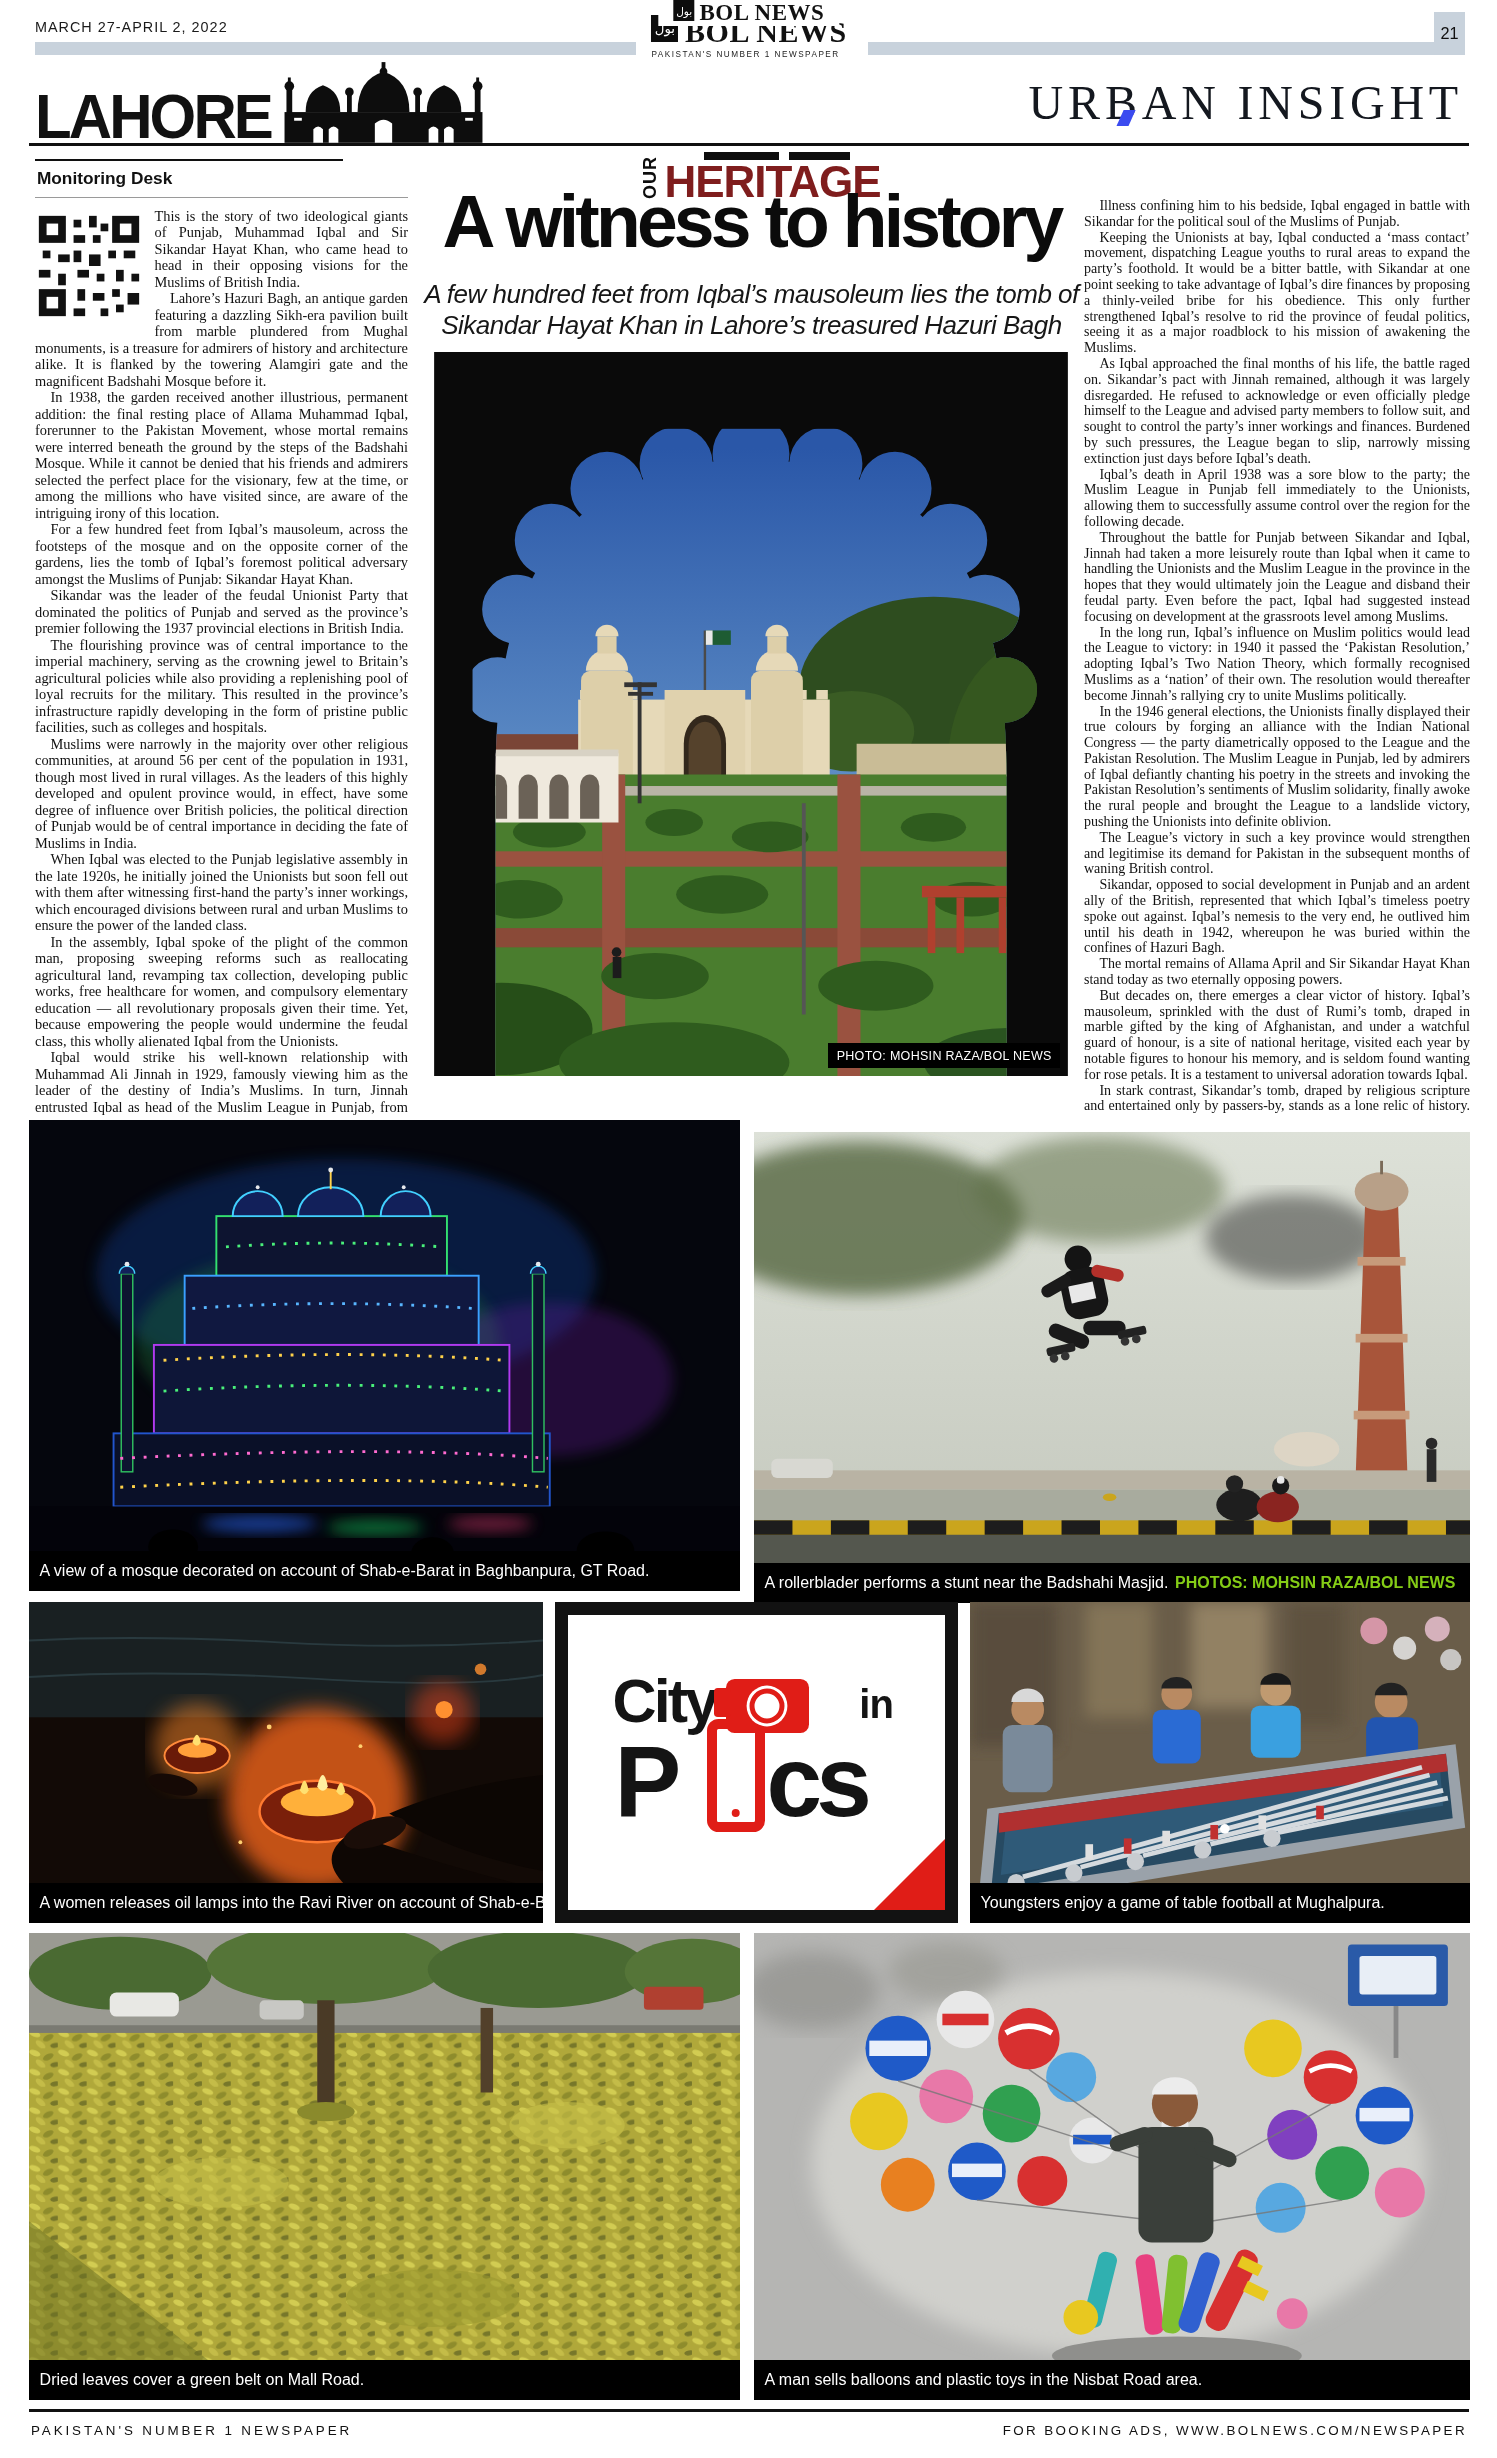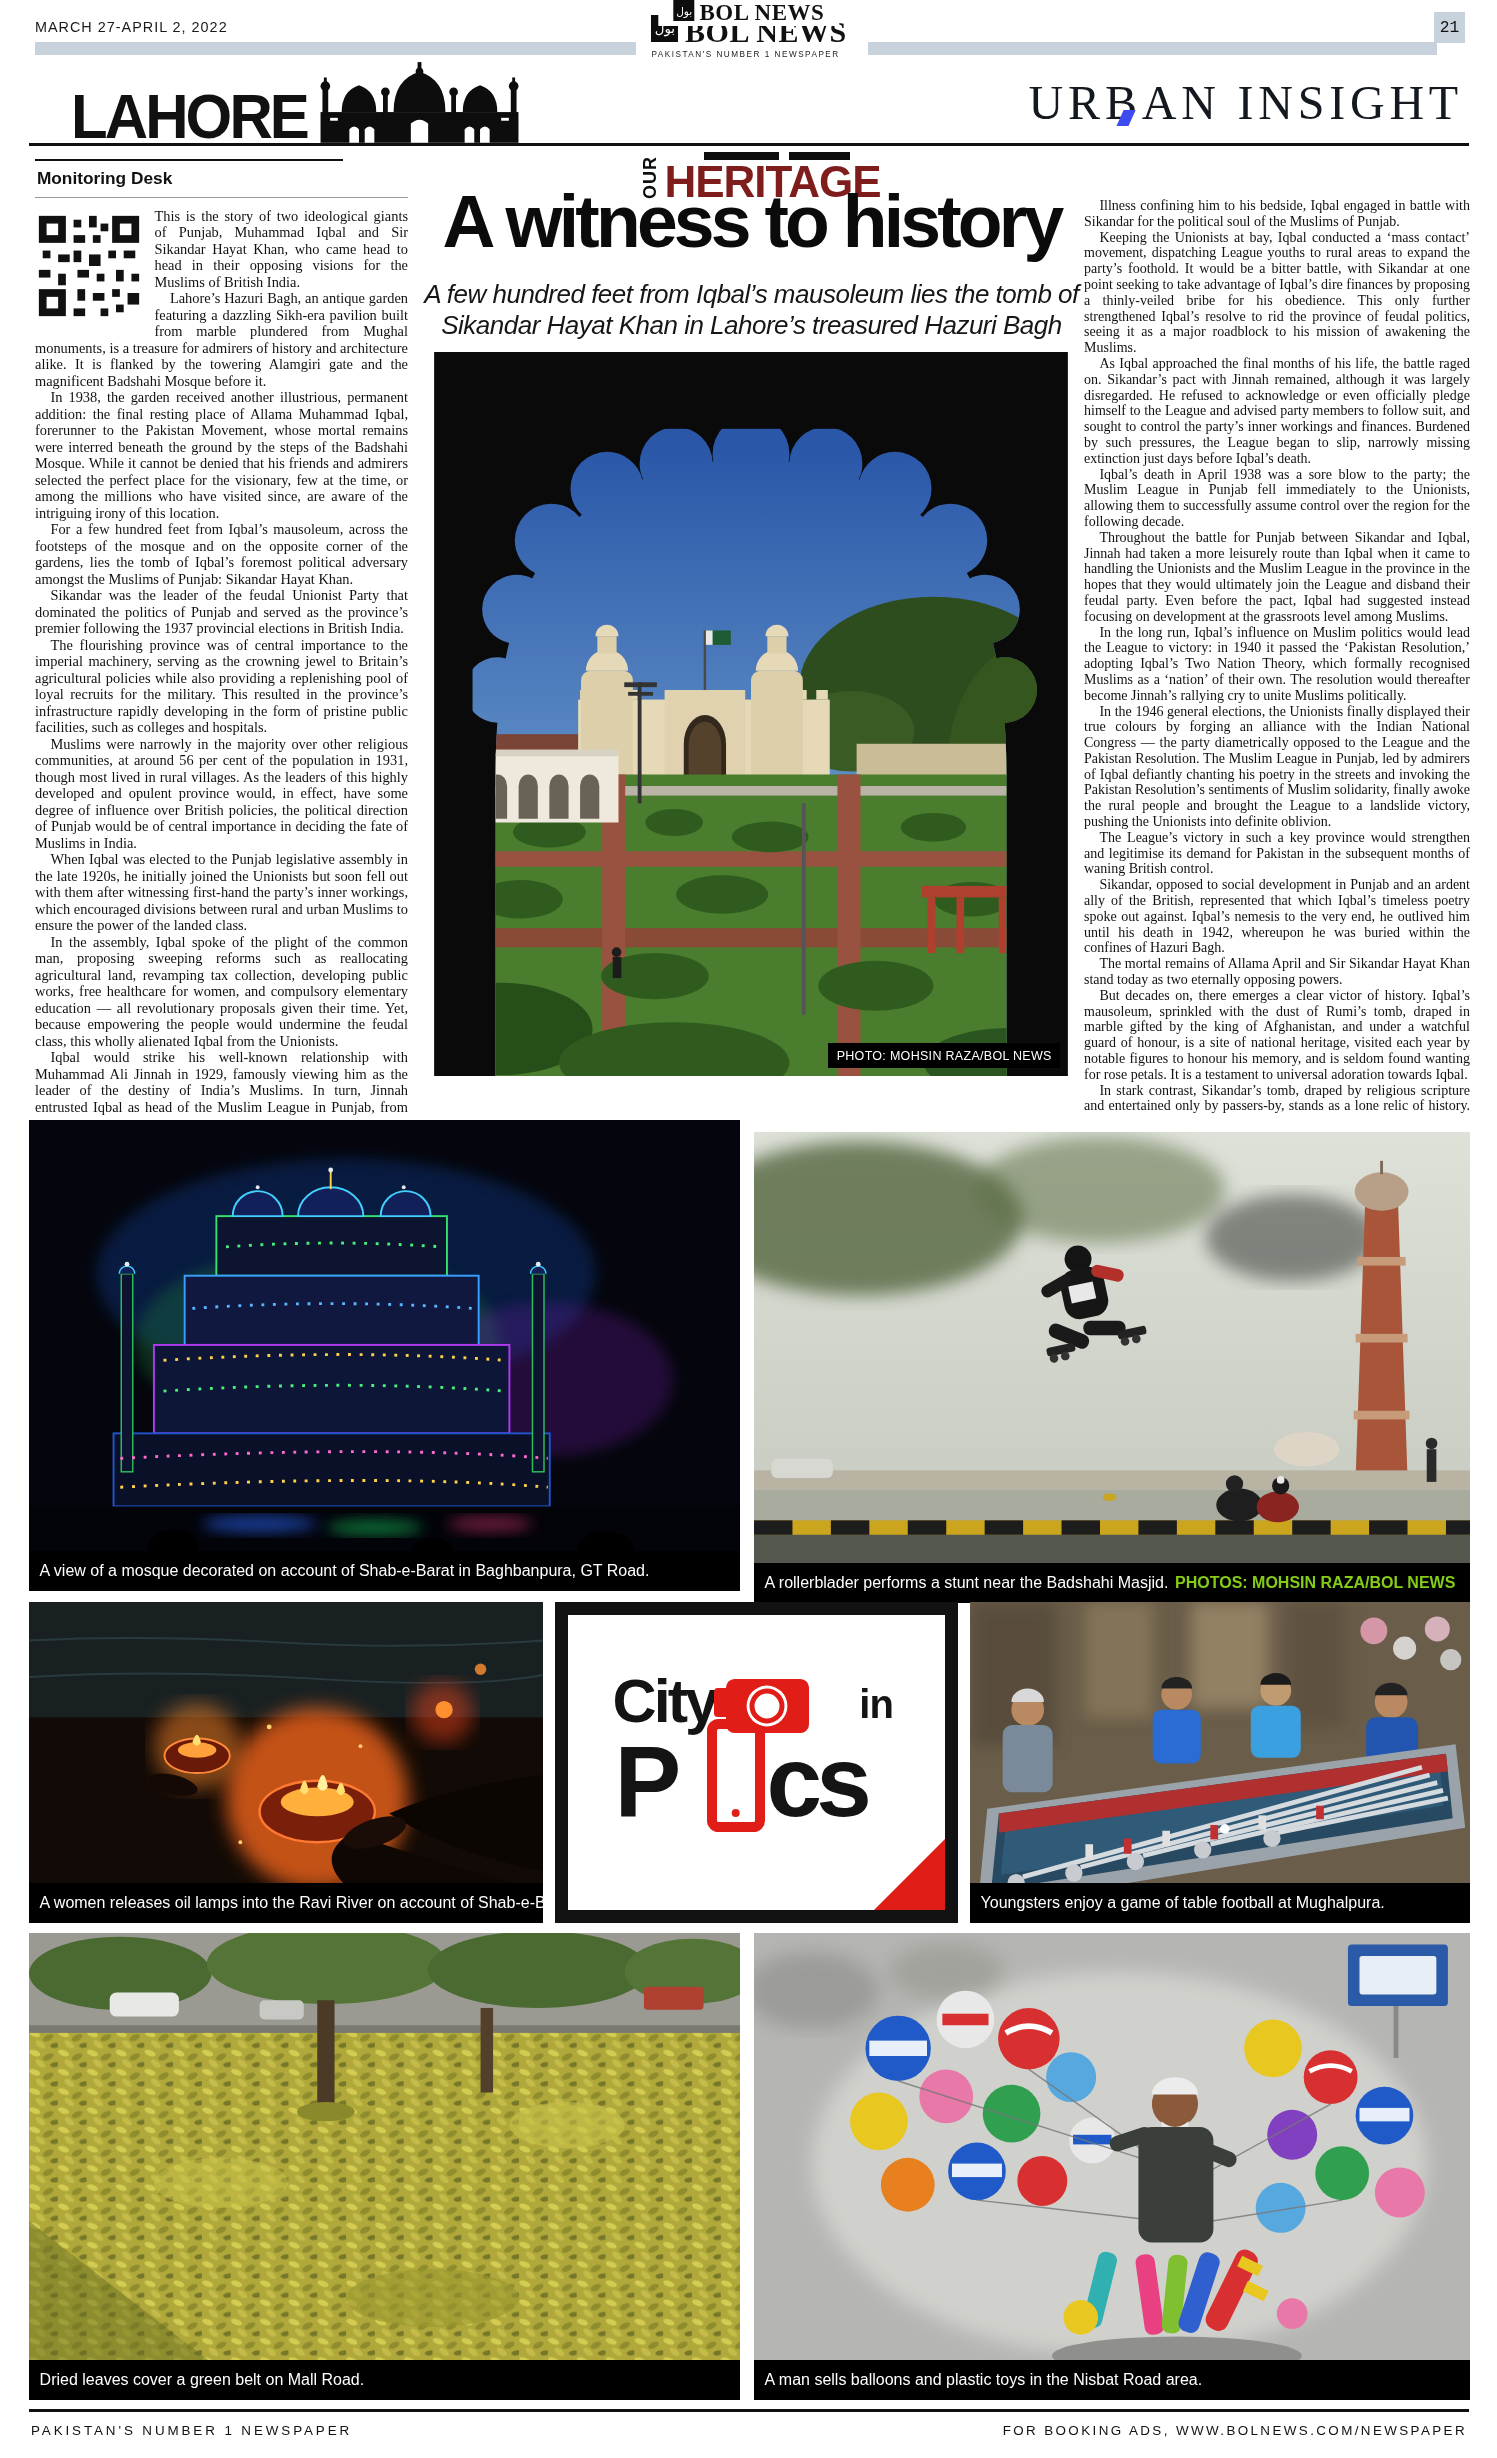--- a/index.html
+++ b/index.html
@@ -5,36 +5,36 @@
   html,body{margin:0;padding:0;background:#e9e9e9;}
   .page{position:relative;width:1498px;height:2458px;background:#ffffff;margin:0 auto;
         font-family:"Liberation Serif",serif;color:#111;overflow:hidden;}
 
   
   .hdr-date{position:absolute;left:35px;top:19px;font-family:"Liberation Sans",sans-serif;
             font-size:14.4px;letter-spacing:1px;color:#1a1a1a;}
   .hdr-bar{position:absolute;top:42px;height:12.5px;background:#c8d2dc;}
   .hdr-bar.left{left:35px;width:636px;}
   .hdr-bar.right{left:868px;width:569px;}
-  .pagenum{position:absolute;left:1434px;top:11.5px;width:31px;height:31px;background:#c8d2dc;
+  .pagenum{position:absolute;left:1434px;top:11.5px;width:31px;height:43px;background:#c8d2dc;
            display:flex;align-items:center;justify-content:center;
-           font-family:Liberation Mono, monospace;font-size:16.3px;color:#111;}
+           font-family:Liberation Sans, sans-serif;font-size:16.3px;color:#111;}
   .brand{position:absolute;left:50%;transform:translateX(-50%);top:15.4px;background:#fff;
          padding:0 15.4px;text-align:center;}
   .brand-row{display:flex;align-items:flex-start;gap:6.7px;justify-content:center;}
   .brand-mark{width:27px;height:27px;background:#0d0d0d;color:#fff;display:flex;align-items:center;
               justify-content:center;font-family:"DejaVu Sans",sans-serif;font-size:13.4px;}
   .brand-name{font-family:"Liberation Serif",serif;font-weight:700;font-size:30px;letter-spacing:0.5px;}
   .brand-tag{font-family:"Liberation Sans",sans-serif;font-size:8.2px;letter-spacing:1.5px;
              text-align:left;margin-top:1px;color:#222;}
   .brand.small .brand-name{font-size:23px;}
   .brand.small{top:auto;}
 
   
-  .lahore{position:absolute;left:35px;top:60px;display:flex;align-items:flex-end;gap:1.9px;margin-left:36px;}
+  .lahore{position:absolute;left:35px;top:60px;display:flex;align-items:flex-end;gap:1.9px;}
   .lahore-text{font-family:"Liberation Sans",sans-serif;font-weight:700;font-size:60px;
                letter-spacing:-2.9px;line-height:1;transform:scaleY(1.04);}
   .urban{position:absolute;right:35px;top:79px;font-family:"Liberation Serif",serif;
          font-size:48px;letter-spacing:4.8px;color:#14181f;line-height:1;}
   .urban .r-accent{position:relative;}
   .urban .r-accent::after{content:"";position:absolute;left:15.4px;bottom:2.9px;width:11.5px;height:16.3px;
          background:#3b4bf0;transform:skewX(-24deg);}
   .rule-top{position:absolute;left:29px;width:1440px;top:143px;height:2.9px;background:#101010;}
 
   

